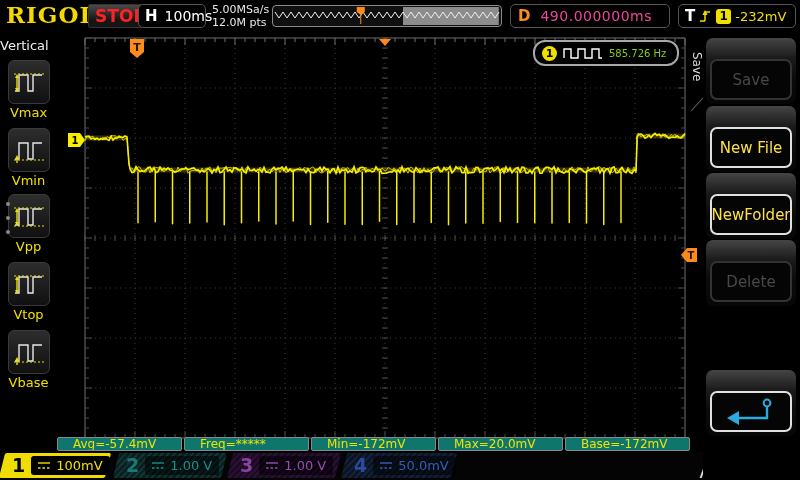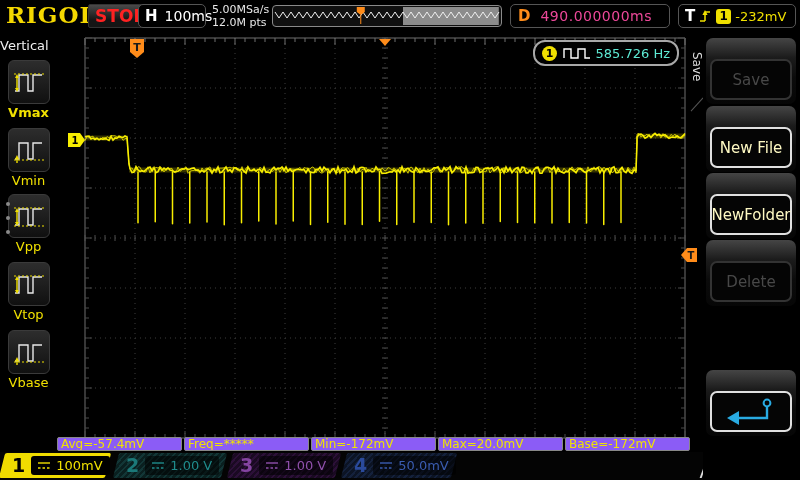--- a/index.html
+++ b/index.html
@@ -33,42 +33,42 @@
   .lm-iconbox{width:40px;height:42px;margin:0 auto;background:linear-gradient(180deg,#2d2d2d,#101010);
         border:1px solid #3a3a3a;border-radius:6px;display:flex;align-items:center;justify-content:center;}
   .lm-label{font-size:13px;color:#f0e000;margin-top:1px;}
   .page-dot{position:absolute;left:6px;width:4px;height:4px;border-radius:50%;background:#8a8a8a;}
   
   #scope-svg{position:absolute;left:57px;top:30px;}
   #freq-counter{position:absolute;left:533px;top:40px;width:146px;height:26px;border:2px solid #a8a8a8;
         border-radius:12px;background:#000;display:flex;align-items:center;padding:0 7px;box-sizing:border-box;gap:6px;}
   #freq-src{background:#f0e000;color:#000;font-weight:bold;font-size:11px;width:15px;height:15px;border-radius:50%;
         display:flex;align-items:center;justify-content:center;flex:none;}
-  #freq-val{font-size:13px;color:#5eead4;white-space:nowrap;}
+  #freq-val{font-size:10px;color:#84cc16;white-space:nowrap;}
   
   #meas-row{position:absolute;left:57px;top:437px;display:flex;gap:2px;}
-  .meas-box{width:125px;height:14px;border:1px solid #888;border-radius:2px;background:#8b5cf6;
-        font-size:12px;line-height:13px;color:#f0e400;padding-left:3px;box-sizing:border-box;overflow:hidden;white-space:nowrap;}
+  .meas-box{width:125px;height:14px;border:1px solid #888;border-radius:2px;background:#0f766e;
+        font-size:12px;line-height:13px;color:#f0e400;padding-left:15px;box-sizing:border-box;overflow:hidden;white-space:nowrap;}
   
   #ch-bar{position:absolute;left:0;top:452px;width:800px;height:28px;background:#040404;}
   .ch-badge{position:absolute;top:1px;height:25px;transform:skewX(-14deg);border-radius:2px;}
   .ch-inner{transform:skewX(14deg);display:flex;align-items:center;gap:6px;height:100%;padding:0 4px 0 10px;}
   .ch-num{font-size:19px;font-weight:bold;line-height:25px;}
   .ch-scale{display:flex;align-items:center;gap:6px;border-radius:3px;height:19px;padding:0 7px;font-size:13px;white-space:nowrap;}
   #bar-sep{position:absolute;left:704px;top:2px;height:24px;border-left:2px solid #ddd;transform:skewX(-20deg);}
   #status-icons{position:absolute;right:18px;top:5px;display:flex;gap:8px;align-items:center;}
   
   #right-menu{position:absolute;left:703px;top:30px;width:97px;height:450px;background:#000;}
   #menu-tab{position:absolute;left:690px;top:52px;font-size:12px;color:#ddd;writing-mode:vertical-rl;}
   #menu-notch{position:absolute;left:688px;top:104px;width:18px;border-top:1px solid #555;transform:rotate(-48deg);}
   .menu-slot{position:absolute;left:3px;width:90px;height:66px;border-radius:7px;
         background:linear-gradient(180deg,#454545,#1b1b1b 30%,#0b0b0b 60%,#060606);}
   .menu-btn{position:absolute;left:4px;right:4px;top:21px;bottom:4px;border-radius:7px;background:#050505;
         display:flex;align-items:center;justify-content:center;font-size:15px;}
-  .menu-btn.on{border:2px solid #e0e0e0;color:#fef9c3;}
+  .menu-btn.on{border:2px solid #e0e0e0;color:#fde047;}
   .menu-btn.off{border:2px solid #333;color:#484848;}
 </style>
 </head>
 <body>
 
 <div id="stage">
 
   <div id="logo">RIGOL</div>
   <div id="stop-btn">STOP</div>
 
@@ -103,21 +103,21 @@
     <svg width="13" height="14">
       <path d="M1,12 h5 M6,12 V3 M6,3 h5" stroke="#f0e000" stroke-width="1.5" fill="none"></path>
       <path d="M6,1 L3.4,6 L8.6,6 Z" fill="#f0e000"></path>
     </svg>
     <span id="trig-src">1</span>
     <span id="trig-level">-232mV</span>
   </div>
 
   <div id="left-menu">
     <div id="lm-title">Vertical</div>
-  <div class="lm-item" style="top: 30px; font-weight: bold;">
+  <div class="lm-item" style="top: 30px;">
         <div class="lm-iconbox">
           <svg width="34" height="30">
             <path d="M3,24 h4 v-16 h9 v16 h5 v-16 h9" stroke="#e8e8e8" stroke-width="1.4" fill="none"></path>
             <path d="M2,7 H32" stroke="#f0e000" stroke-width="1" stroke-dasharray="2 2" fill="none"></path>
             <path d="M5,22 V10" stroke="#f0e000" stroke-width="1.4"></path>
             <path d="M5,7 L3,11 L7,11 Z" fill="#f0e000"></path>
             <path d="M5,25 L3,21 L7,21 Z" fill="#f0e000"></path>
           </svg>
         </div>
         <div class="lm-label">Vmax</div>

